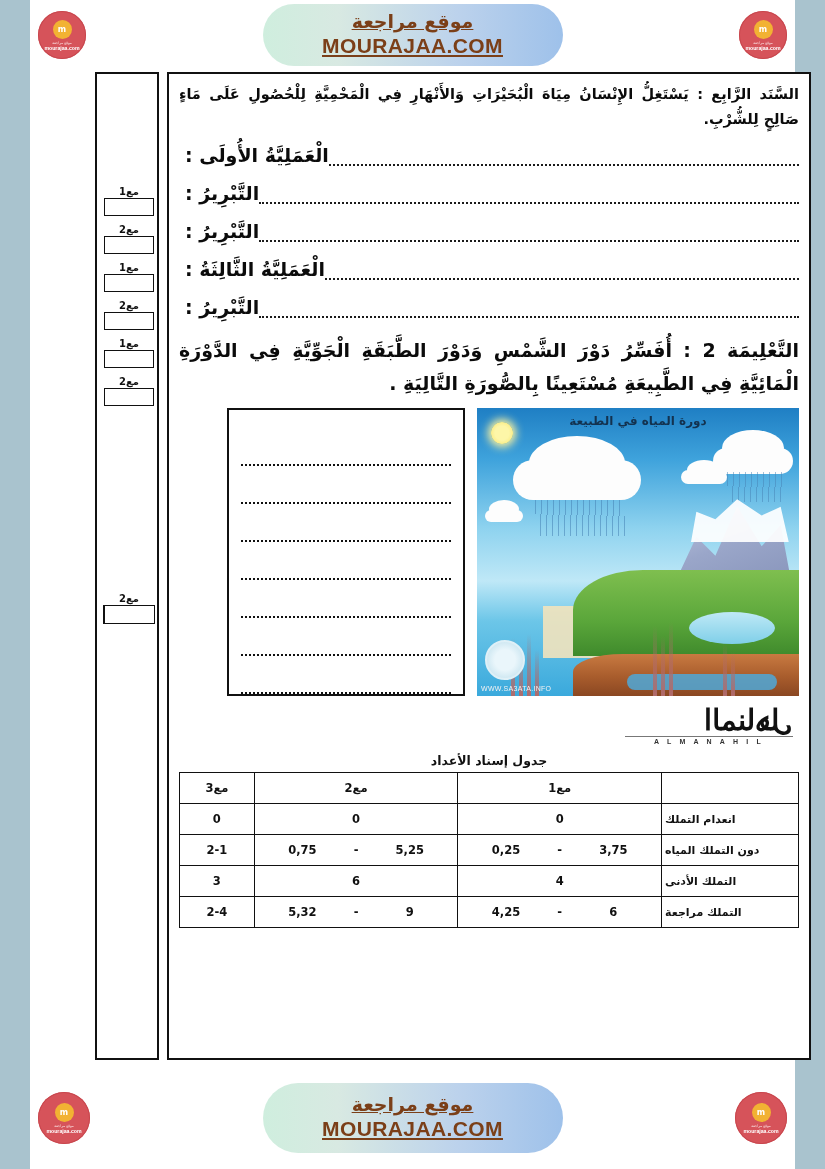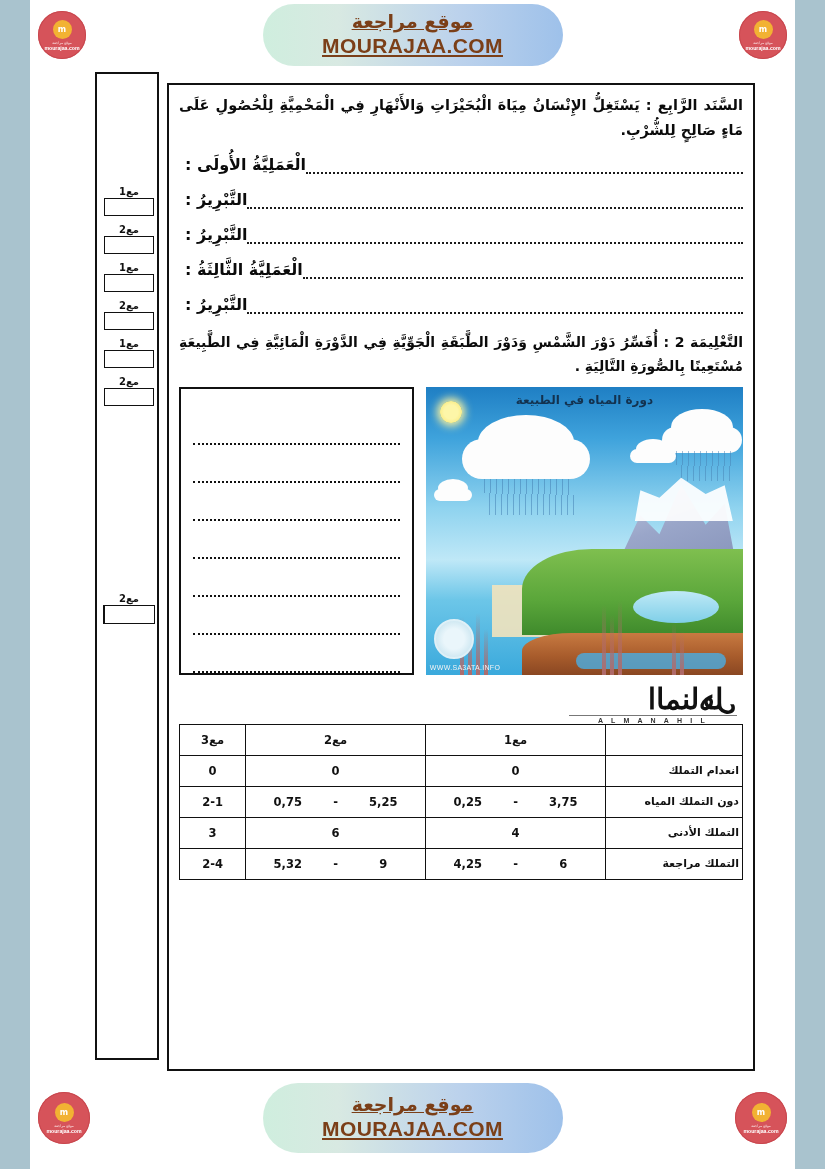--- a/index.html
+++ b/index.html
@@ -61,21 +61,21 @@
   
   .sheet{
     position:absolute;left:33px;top:72px;width:692px;height:988px;
   }
   .margin-col{
     position:absolute;left:32px;top:0;width:64px;height:988px;
     border:2px solid #111;background:#fff;
     box-sizing:border-box;
   }
   .body-col{
-    position:absolute;left:104px;top:11px;width:588px;height:988px;
+    position:absolute;left:104px;top:0;width:644px;height:988px;
     border:2px solid #111;background:#fff;
     box-sizing:border-box;
     padding:8px 10px 0 10px;
   }
 
   
   .score-stack{position:absolute;left:0;top:113px;width:64px;}
   .score-item{margin-bottom:9px;}
   .score-label{
     font-family:"DejaVu Sans",sans-serif;font-size:10px;font-weight:bold;
@@ -94,29 +94,29 @@
   .score-box-split span:first-child{border-left:none;}
 
   
   .ar{
     font-family:"DejaVu Sans", sans-serif;
     direction:rtl;text-align:justify;color:#0b0b0b;
     font-weight:bold;
   }
   .support{font-size:14.5px;line-height:1.72;text-align:justify;}
   .instr{font-size:14.5px;line-height:1.72;margin-top:5px;text-align:justify;}
-  .instr2{font-size:14px;line-height:1.75;margin-top:16px;text-align:justify;}
+  .instr2{font-size:19px;line-height:1.75;margin-top:16px;text-align:justify;}
 
   .dotted-list{margin-top:12px;}
   .dotted-row{
     display:flex;flex-direction:row-reverse;align-items:flex-end;
     margin-bottom:16px;
   }
   .dotted-label{
-    font-family:"DejaVu Sans",sans-serif;font-weight:bold;font-size:16px;
+    font-family:"DejaVu Sans",sans-serif;font-weight:bold;font-size:19px;
     color:#0b0b0b;white-space:nowrap;padding-left:6px;
   }
   .dotted-fill{
     flex:1;border-bottom:2px dotted #1a1a1a;height:11px;
   }
 
   
   .media-row{
     margin-top:8px;display:flex;flex-direction:row;gap:12px;align-items:flex-start;
   }
@@ -193,21 +193,21 @@
     font-size:12.5px;color:#111;margin:8px 0 4px 0;
   }
   table.grade{
     width:100%;border-collapse:collapse;direction:rtl;
     font-family:"DejaVu Sans",sans-serif;font-size:11.5px;font-weight:bold;color:#111;
   }
   table.grade th, table.grade td{
     border:1.4px solid #111;text-align:center;padding:4px 3px;height:22px;
   }
   table.grade th.rowhead, table.grade td.rowhead{
-    width:130px;text-align:right;font-size:11px;
+    width:130px;text-align:left;font-size:11px;
   }
   table.grade th.blank{border:1.4px solid #111;}
   .pair{display:flex;justify-content:space-around;align-items:center;width:100%;}
   .pair span{flex:1;}
   .pair .dash{flex:0 0 18px;}
 </style>
 </head>
 <body>
 
 <div class="page">
@@ -341,20 +341,21 @@
           <div class="answer-line"></div>
           <div class="answer-line"></div>
         </div>
       </div>
 
       <div class="logo-wrap">
         <div class="logo">المناهل</div>
         <div class="logo-sub">A L   M A N A H I L</div>
       </div>
 
+      <div class="tbl-caption">جدول إسناد الأعداد</div>
       <table class="grade">
         <thead>
           <tr>
             <th class="rowhead blank"></th>
             <th>مع1</th>
             <th>مع2</th>
             <th>مع3</th>
           </tr>
         </thead>
         <tbody>

